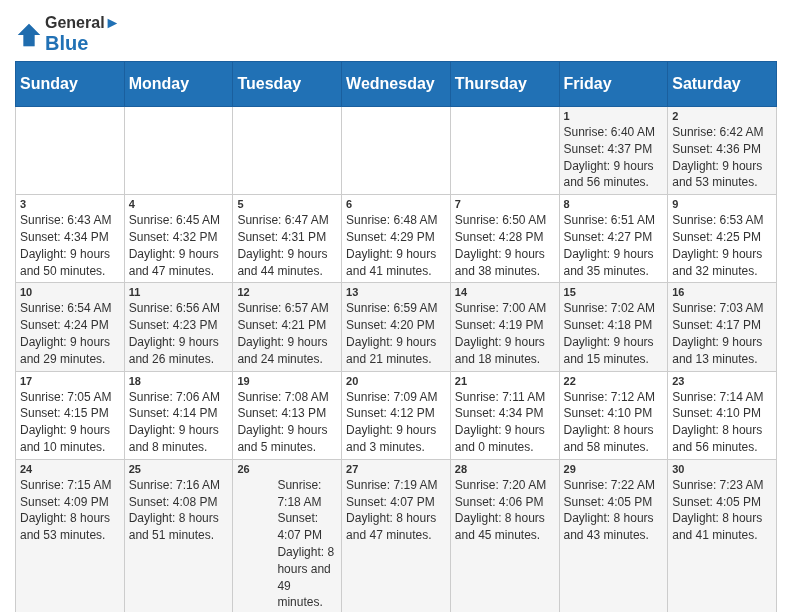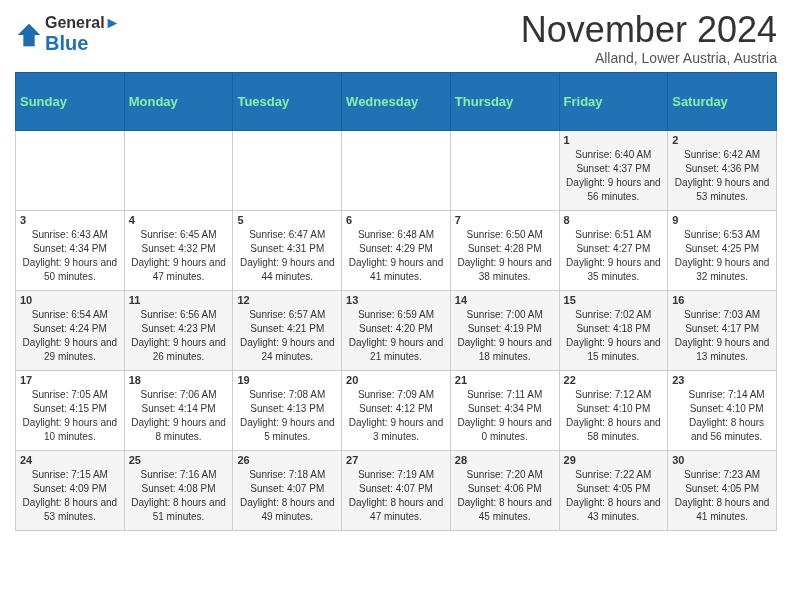--- a/index.html
+++ b/index.html
@@ -43,24 +43,24 @@
       font-size: 14px;
       color: #555;
     }
     table {
       width: 100%;
       border-collapse: collapse;
       table-layout: fixed;
     }
     thead tr th {
       background-color: #2171b5;
-      color: #86efac;
-      font-size: 13px;
+      color: #ffffff;
+      font-size: 16px;
       font-weight: bold;
-      padding: 21px 4px;
+      padding: 13px 4px;
       text-align: left;
       border: 1px solid #1a5f9e;
     }
     tbody tr td {
       border: 1px solid #ccc;
       vertical-align: top;
       padding: 3px 4px;
       font-size: 9.5px;
       color: #333;
       height: 80px;
@@ -72,47 +72,42 @@
     tbody tr:nth-child(even) td {
       background: #fff;
     }
     .day-num {
       font-weight: bold;
       font-size: 11px;
       display: block;
       margin-bottom: 2px;
     }
     .day-info {
-      font-size: 10px;
+      font-size: 12px;
       line-height: 1.4;
       color: #333;
-      text-align: center;
     }
     .empty-cell {
       background: #fff !important;
     }
   </style>
 </head>
 <body>
 
 <div class="container">
   <div class="header-row">
     <div class="logo">
       <svg class="logo-icon" viewBox="0 0 40 40">
         <polygon points="20,4 36,20 28,20 28,36 12,36 12,20 4,20" fill="#2171b5"></polygon>
         <polygon points="20,4 36,20 28,20 28,36 12,36 12,20 4,20" fill="#1a5f9e" opacity="0.3"></polygon>
       </svg>
       <div>
         <div style="font-size:16px;font-weight:bold;color:#333;">General<span style="color:#2171b5;">►</span></div>
         <div style="font-size:20px;font-weight:bold;color:#2171b5;">Blue</div>
       </div>
-    </div>
-    <div class="title-area">
-      <div class="month-title">November 2024</div>
-      <div class="subtitle">Alland, Lower Austria, Austria</div>
     </div>
   </div>
 
   <table>
     <thead>
       <tr>
         <th>Sunday</th>
         <th>Monday</th>
         <th>Tuesday</th>
         <th>Wednesday</th>
@@ -261,41 +256,41 @@
 Daylight: 9 hours and 0 minutes.</div>
           </td>
           <td>
             <span class="day-num">22</span>
             <div class="day-info" style="white-space: pre-line;">Sunrise: 7:12 AM
 Sunset: 4:10 PM
 Daylight: 8 hours and 58 minutes.</div>
           </td>
           <td>
             <span class="day-num">23</span>
-            <div class="day-info" style="white-space: pre-line; margin-left: 9px;">Sunrise: 7:14 AM
+            <div class="day-info" style="white-space: pre-line;">Sunrise: 7:14 AM
 Sunset: 4:10 PM
 Daylight: 8 hours and 56 minutes.</div>
           </td>
         </tr>
         <tr>
           <td>
             <span class="day-num">24</span>
             <div class="day-info" style="white-space: pre-line;">Sunrise: 7:15 AM
 Sunset: 4:09 PM
 Daylight: 8 hours and 53 minutes.</div>
           </td>
           <td>
             <span class="day-num">25</span>
             <div class="day-info" style="white-space: pre-line;">Sunrise: 7:16 AM
 Sunset: 4:08 PM
 Daylight: 8 hours and 51 minutes.</div>
           </td>
           <td>
             <span class="day-num">26</span>
-            <div class="day-info" style="white-space: pre-line;">Sunrise: 7:18 AM
+            <div class="day-info" style="white-space: pre-line; margin-left: 40px;">Sunrise: 7:18 AM
 Sunset: 4:07 PM
 Daylight: 8 hours and 49 minutes.</div>
           </td>
           <td>
             <span class="day-num">27</span>
             <div class="day-info" style="white-space: pre-line;">Sunrise: 7:19 AM
 Sunset: 4:07 PM
 Daylight: 8 hours and 47 minutes.</div>
           </td>
           <td>

